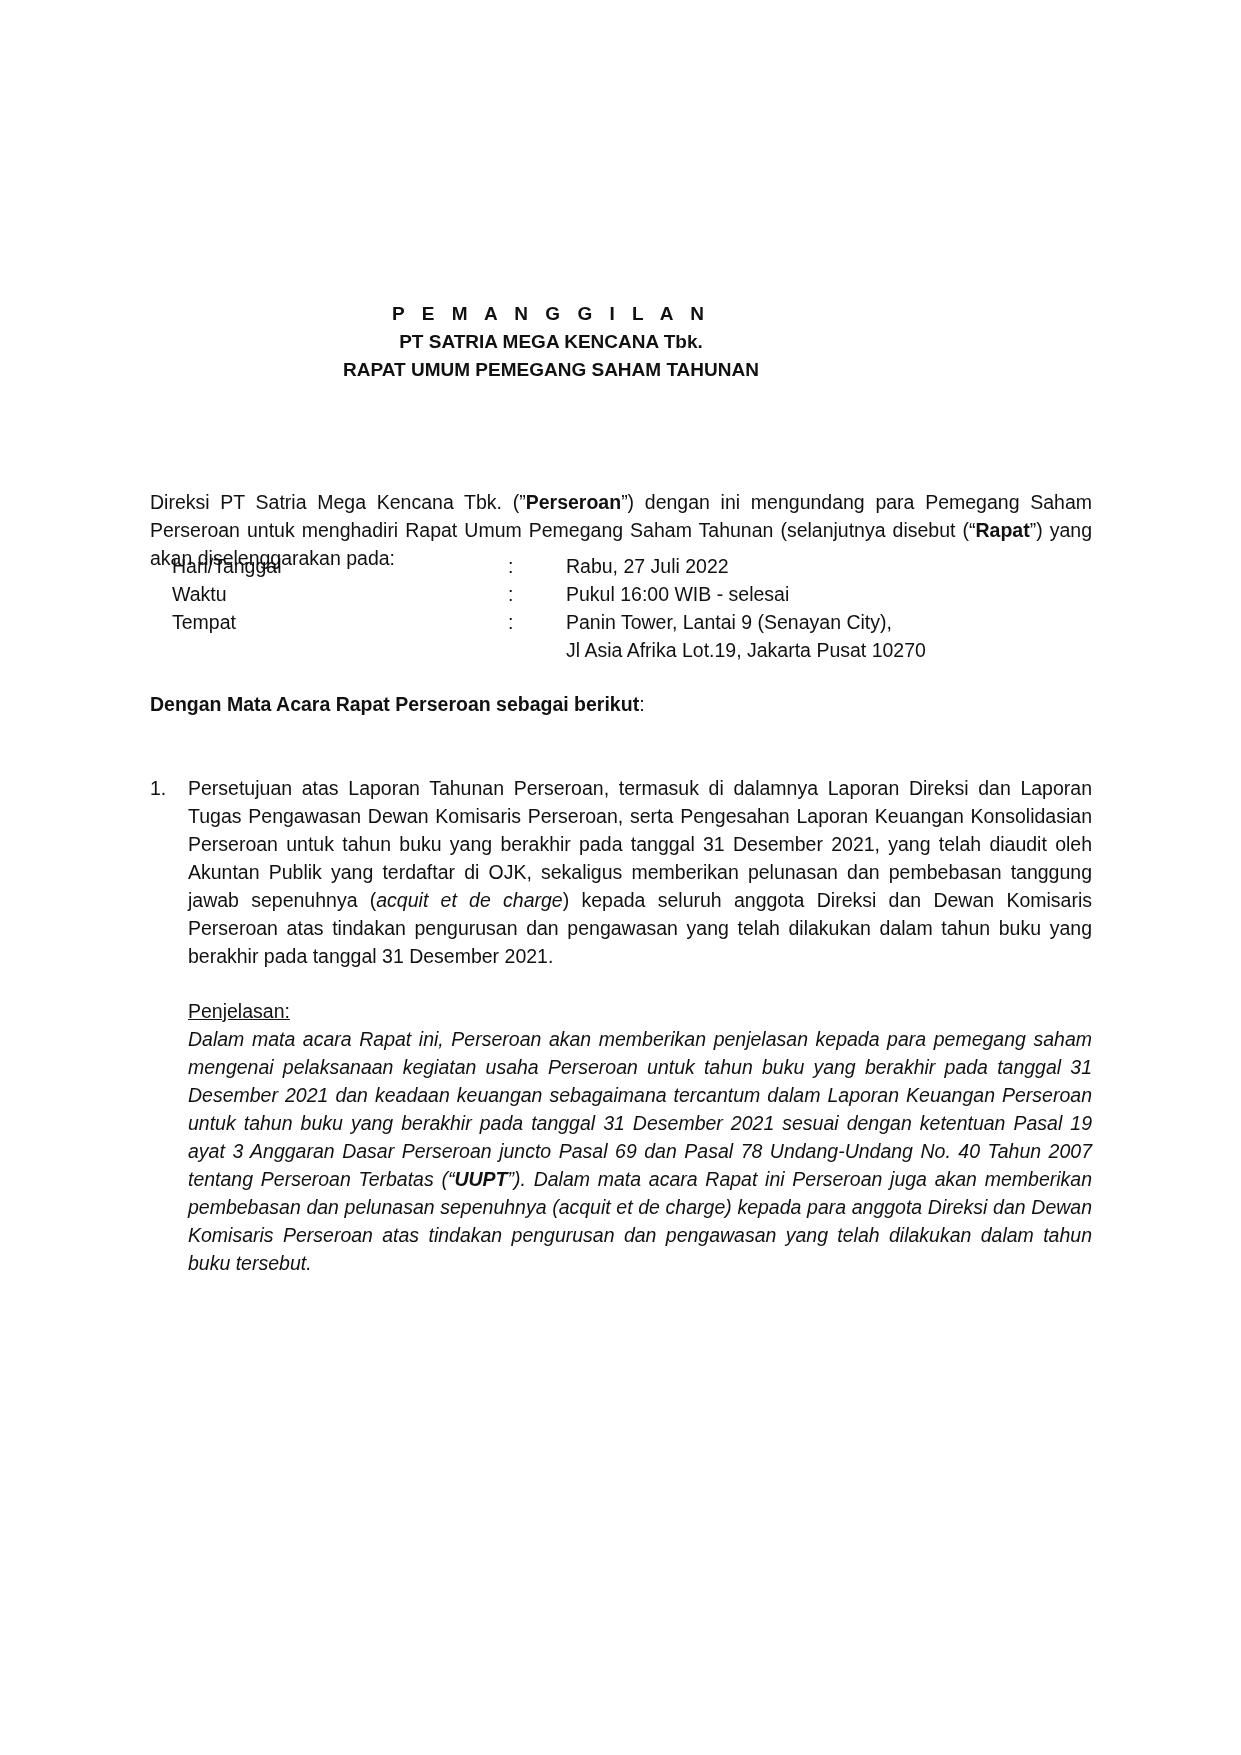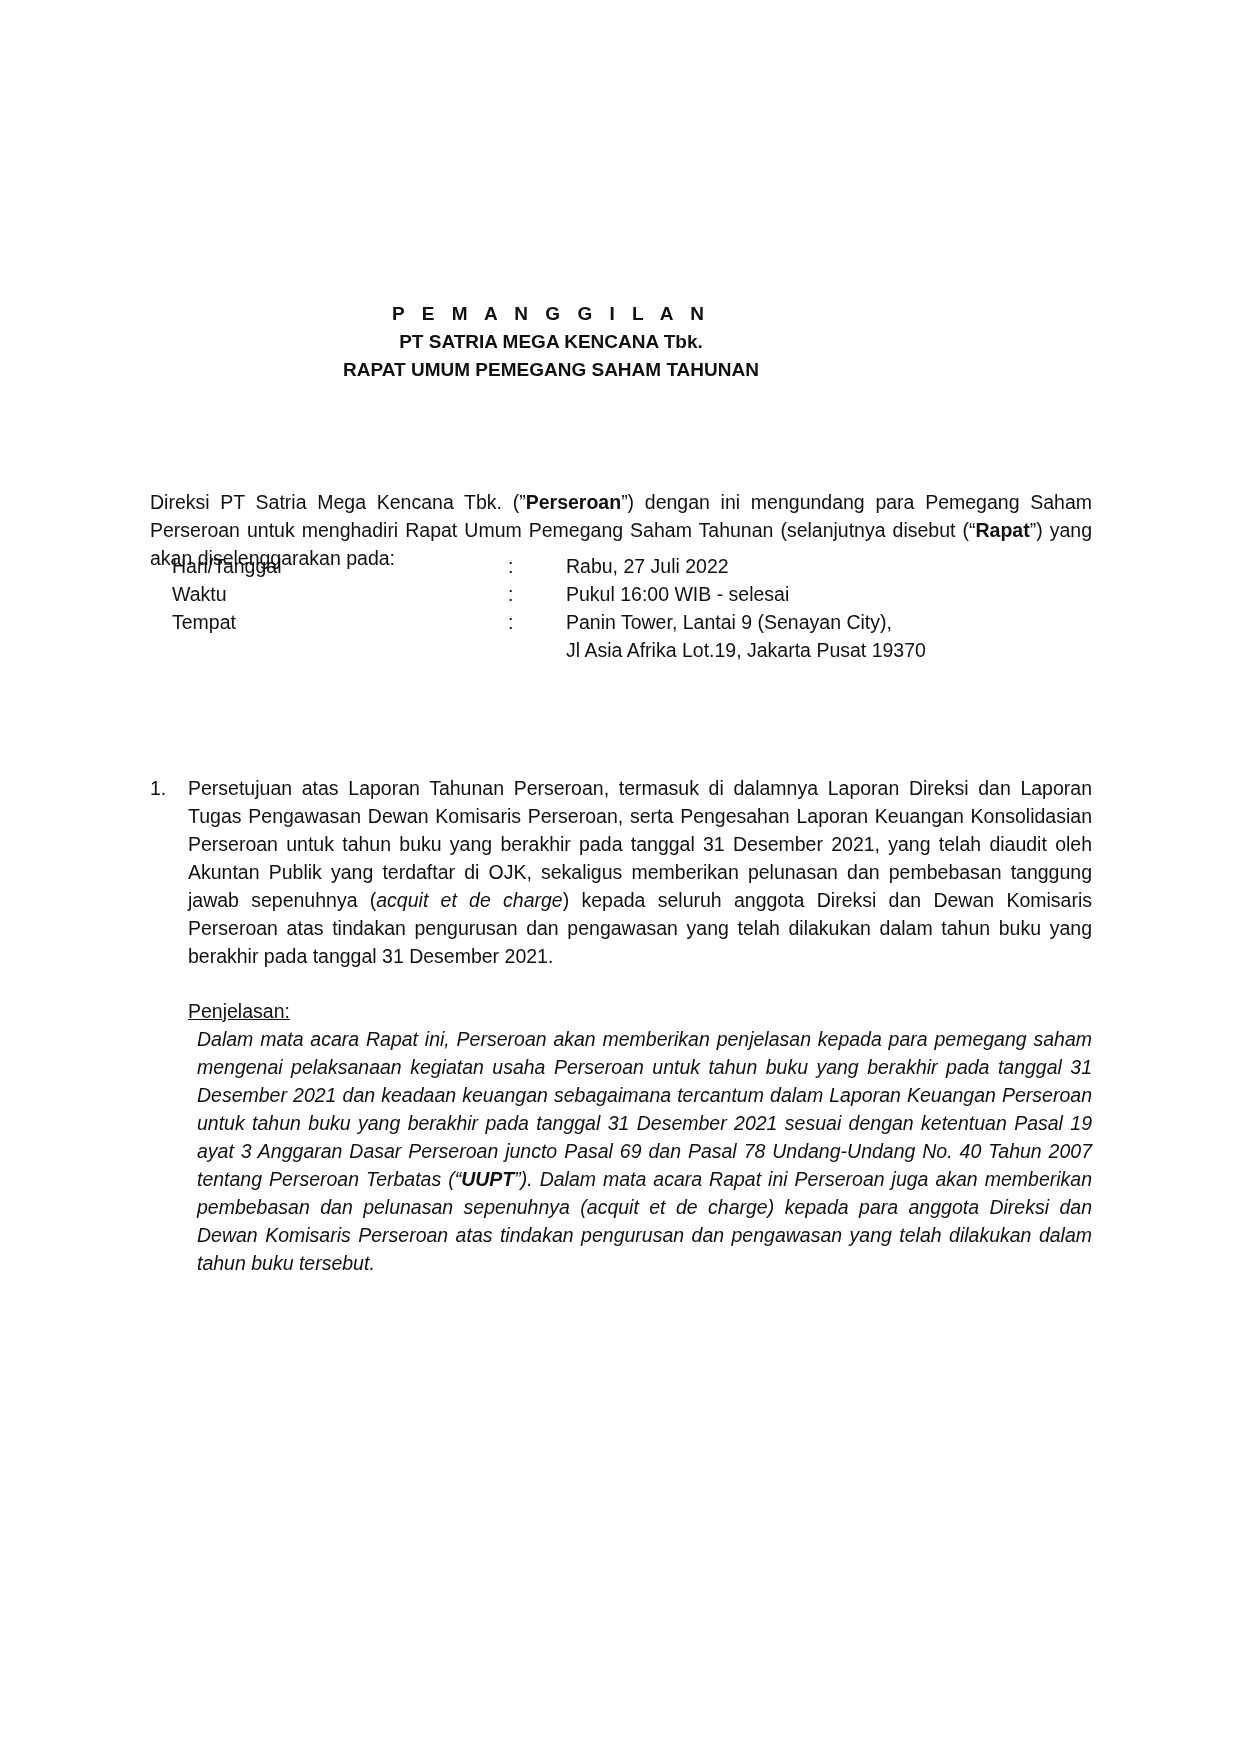--- a/index.html
+++ b/index.html
@@ -37,21 +37,21 @@
   .agenda-heading .colon { font-weight: normal; }
 
   .item { position: absolute; left: 150px; top: 774px; width: 942px; }
   .item-num { position: absolute; left: 0; top: 0; font-size: 19.5px; line-height: 28px; }
   .item-text { position: absolute; left: 38px; top: 0; width: 904px; font-size: 19.5px;
                line-height: 28px; text-align: justify; }
 
   .expl { position: absolute; left: 188px; top: 997px; width: 904px; font-size: 19.5px;
           line-height: 28px; }
   .expl-heading { text-decoration: underline; }
-  .expl-text { font-style: italic; text-align: justify; margin-left: 9px; }
+  .expl-text { font-style: italic; text-align: justify; }
 </style>
 </head>
 <body>
 
 <div class="page">
 
 
   <div class="title-block">
     <div class="spaced">P E M A N G G I L A N</div>
     <div>PT SATRIA MEGA KENCANA Tbk.</div>
@@ -68,24 +68,25 @@
     </div>
     <div class="drow">
       <span class="dlabel">Waktu</span>
       <span class="dcolon">:</span>
       <span class="dvalue">Pukul 16:00 WIB - selesai</span>
     </div>
     <div class="drow">
       <span class="dlabel">Tempat</span>
       <span class="dcolon">:</span>
       <span class="dvalue">Panin Tower, Lantai 9 (Senayan City),</span>
-      <span class="dvalue2">Jl Asia Afrika Lot.19, Jakarta Pusat 19370</span>
+      <span class="dvalue2">Jl Asia Afrika Lot.19, Jakarta Pusat 10270</span>
     </div>
   </div>
 
+  <div class="agenda-heading"><span>Dengan Mata Acara Rapat Perseroan sebagai berikut</span><span class="colon">:</span></div>
 
   <div class="item">
     <span class="item-num">1.</span>
     <div class="item-text"><span>Persetujuan atas Laporan Tahunan Perseroan, termasuk di dalamnya Laporan Direksi dan Laporan Tugas Pengawasan Dewan Komisaris Perseroan, serta Pengesahan Laporan Keuangan Konsolidasian Perseroan untuk tahun buku yang berakhir pada tanggal 31 Desember 2021, yang telah diaudit oleh Akuntan Publik yang terdaftar di OJK, sekaligus memberikan pelunasan dan pembebasan tanggung jawab sepenuhnya (</span><i>acquit et de charge</i><span>) kepada seluruh anggota Direksi dan Dewan Komisaris Perseroan atas tindakan pengurusan dan pengawasan yang telah dilakukan dalam tahun buku yang berakhir pada tanggal 31 Desember 2021.</span></div>
   </div>
 
   <div class="expl">
     <div class="expl-heading">Penjelasan:</div>
     <div class="expl-text"><span>Dalam mata acara Rapat ini, Perseroan akan memberikan penjelasan kepada para pemegang saham mengenai pelaksanaan kegiatan usaha Perseroan untuk tahun buku yang berakhir pada tanggal 31 Desember 2021 dan keadaan keuangan sebagaimana tercantum dalam Laporan Keuangan Perseroan untuk tahun buku yang berakhir pada tanggal 31 Desember 2021 sesuai dengan ketentuan Pasal 19 ayat 3 Anggaran Dasar Perseroan juncto Pasal 69 dan Pasal 78 Undang-Undang No. 40 Tahun 2007 tentang Perseroan Terbatas (“</span><b>UUPT</b><span>”).  Dalam mata acara Rapat ini Perseroan juga akan memberikan pembebasan dan pelunasan sepenuhnya (acquit et de charge) kepada para anggota Direksi dan Dewan Komisaris Perseroan atas tindakan pengurusan dan pengawasan yang telah dilakukan dalam tahun buku tersebut.</span></div>
   </div>

